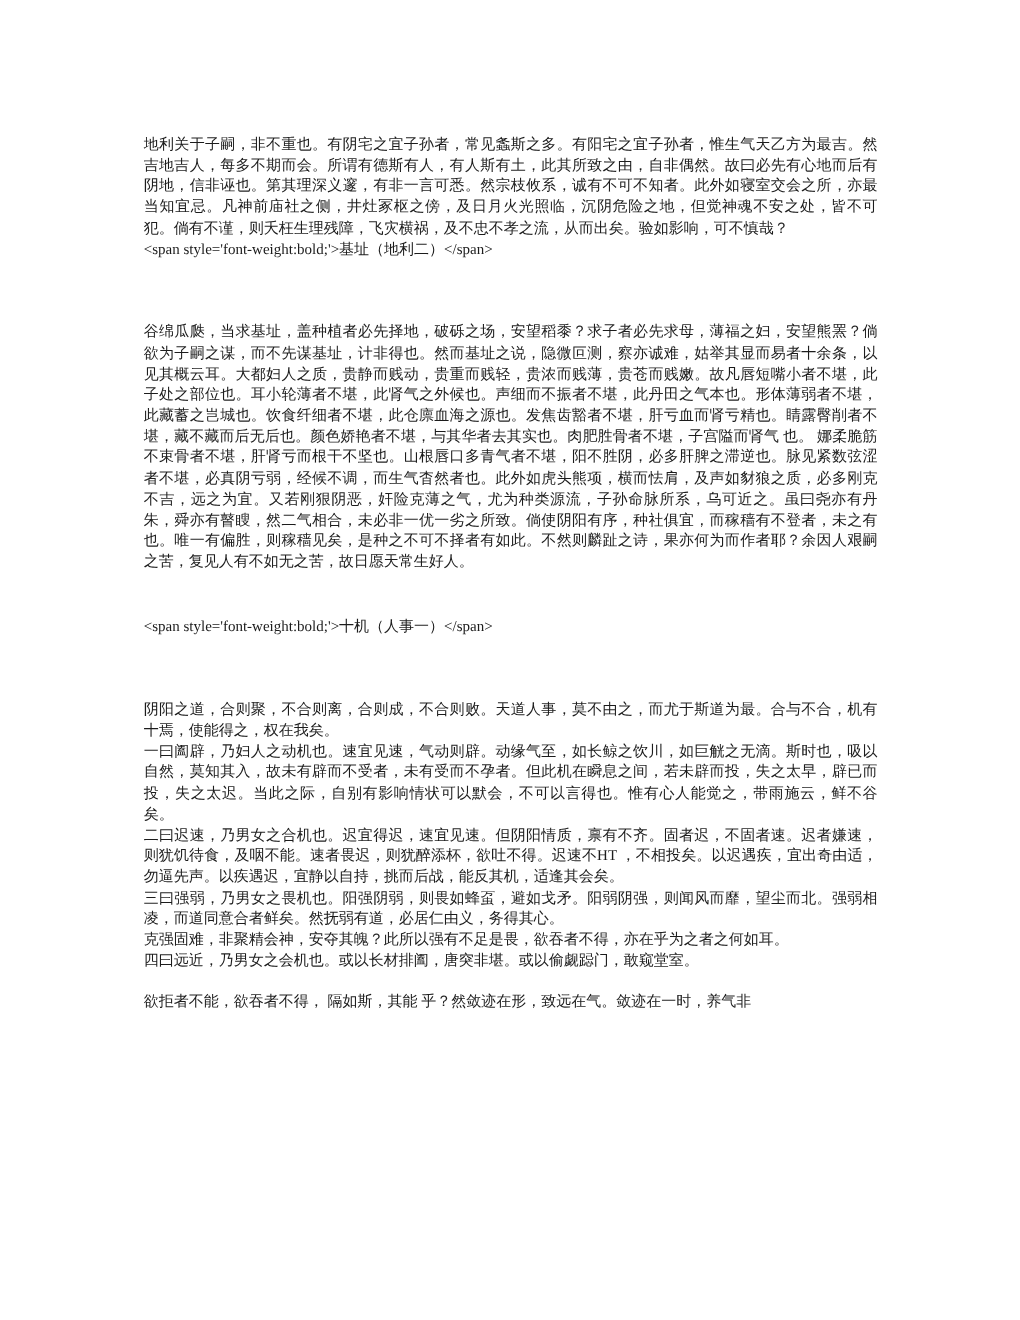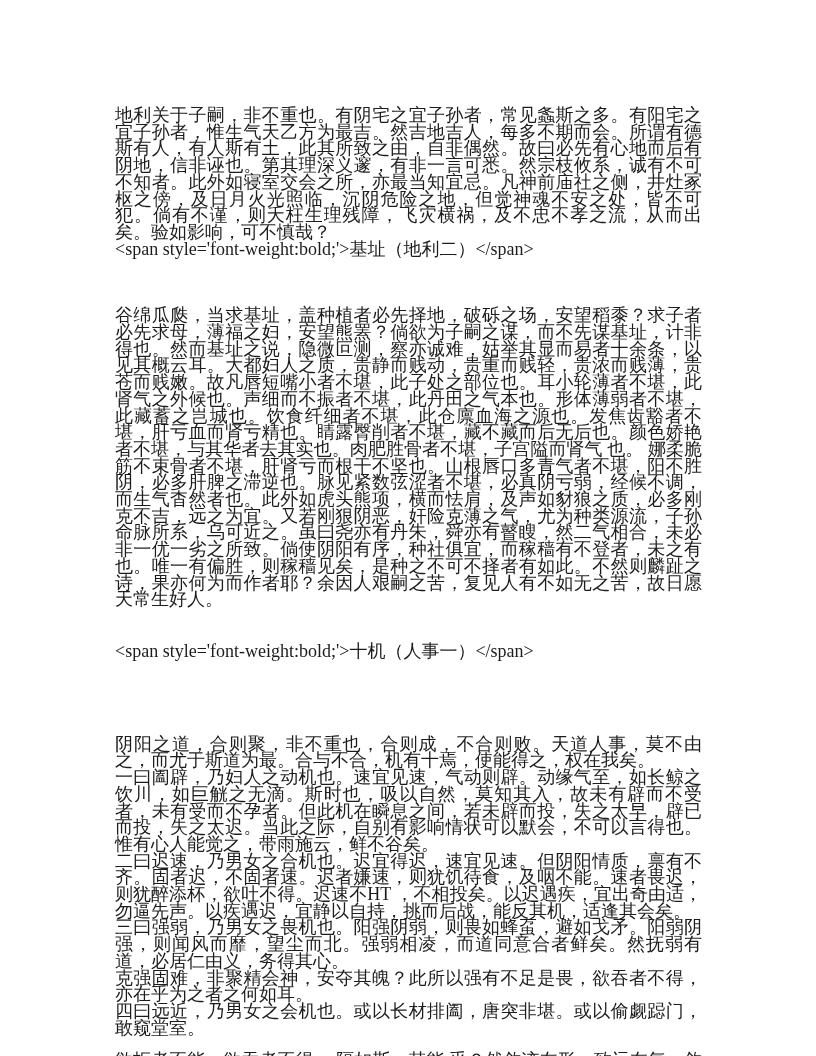--- a/index.html
+++ b/index.html
@@ -10,56 +10,56 @@
     background: #ffffff;
     overflow: hidden;
   }
   .page {
     width: 816px;
     height: 1056px;
     background: #ffffff;
     color: #1c1c1c;
     padding: 107px 114px 0 115px;
     font-family: "Liberation Serif", "DejaVu Serif", serif;
-    font-size: 18px;
+    font-size: 12px;
     line-height: 16.7px;
     text-align: justify;
     overflow: hidden;
   }
   .para {
     white-space: pre-wrap;
     word-break: break-all;
     margin: 0;
   }
   .raw-heading {
     white-space: pre-wrap;
     margin-bottom: 50px;
   }
   .raw-heading.second {
     margin-top: 35px;
-    margin-bottom: 76px;
+    margin-bottom: 50px;
   }
   .final-line {
     margin-top: 16px;
   }
 </style>
 </head>
 <body>
 
 <div class="page">
 
   <p class="para">地利关于子嗣，非不重也。有阴宅之宜子孙者，常见螽斯之多。有阳宅之宜子孙者，惟生气天乙方为最吉。然吉地吉人，每多不期而会。所谓有德斯有人，有人斯有土，此其所致之由，自非偶然。故曰必先有心地而后有阴地，信非诬也。第其理深义邃，有非一言可悉。然宗枝攸系，诚有不可不知者。此外如寝室交会之所，亦最当知宜忌。凡神前庙社之侧，井灶冢枢之傍，及日月火光照临，沉阴危险之地，但觉神魂不安之处，皆不可犯。倘有不谨，则夭枉生理残障，飞灾横祸，及不忠不孝之流，从而出矣。验如影响，可不慎哉？</p>
 
   <p class="para raw-heading">&lt;span style='font-weight:bold;'&gt;基址（地利二）&lt;/span&gt;</p>
 
   <p class="para">谷绵瓜瓞，当求基址，盖种植者必先择地，破砾之场，安望稻黍？求子者必先求母，薄福之妇，安望熊罴？倘欲为子嗣之谋，而不先谋基址，计非得也。然而基址之说，隐微叵测，察亦诚难，姑举其显而易者十余条，以见其概云耳。大都妇人之质，贵静而贱动，贵重而贱轻，贵浓而贱薄，贵苍而贱嫩。故凡唇短嘴小者不堪，此子处之部位也。耳小轮薄者不堪，此肾气之外候也。声细而不振者不堪，此丹田之气本也。形体薄弱者不堪，此藏蓄之岂城也。饮食纤细者不堪，此仓廪血海之源也。发焦齿豁者不堪，肝亏血而肾亏精也。睛露臀削者不堪，藏不藏而后无后也。颜色娇艳者不堪，与其华者去其实也。肉肥胜骨者不堪，子宫隘而肾气 也。 娜柔脆筋不束骨者不堪，肝肾亏而根干不坚也。山根唇口多青气者不堪，阳不胜阴，必多肝脾之滞逆也。脉见紧数弦涩者不堪，必真阴亏弱，经候不调，而生气杳然者也。此外如虎头熊项，横而怯肩，及声如豺狼之质，必多刚克不吉，远之为宜。又若刚狠阴恶，奸险克薄之气，尤为种类源流，子孙命脉所系，乌可近之。虽曰尧亦有丹朱，舜亦有瞽瞍，然二气相合，未必非一优一劣之所致。倘使阴阳有序，种社俱宜，而稼穑有不登者，未之有也。唯一有偏胜，则稼穑见矣，是种之不可不择者有如此。不然则麟趾之诗，果亦何为而作者耶？余因人艰嗣之苦，复见人有不如无之苦，故日愿天常生好人。</p>
 
   <p class="para raw-heading second">&lt;span style='font-weight:bold;'&gt;十机（人事一）&lt;/span&gt;</p>
 
-  <p class="para">阴阳之道，合则聚，非不重也，合则成，不合则败。天道人事，莫不由之，而尤于斯道为最。合与不合，机有十焉，使能得之，权在我矣。</p>
+  <p class="para">阴阳之道，合则聚，不合则离，合则成，不合则败。天道人事，莫不由之，而尤于斯道为最。合与不合，机有十焉，使能得之，权在我矣。</p>
 
   <p class="para">一曰阖辟，乃妇人之动机也。速宜见速，气动则辟。动缘气至，如长鲸之饮川，如巨觥之无滴。斯时也，吸以自然，莫知其入，故未有辟而不受者，未有受而不孕者。但此机在瞬息之间，若未辟而投，失之太早，辟已而投，失之太迟。当此之际，自别有影响情状可以默会，不可以言得也。惟有心人能觉之，带雨施云，鲜不谷矣。</p>
 
   <p class="para">二曰迟速，乃男女之合机也。迟宜得迟，速宜见速。但阴阳情质，禀有不齐。固者迟，不固者速。迟者嫌速，则犹饥待食，及咽不能。速者畏迟，则犹醉添杯，欲吐不得。迟速不HT ，不相投矣。以迟遇疾，宜出奇由适，勿逼先声。以疾遇迟，宜静以自持，挑而后战，能反其机，适逢其会矣。</p>
 
   <p class="para">三曰强弱，乃男女之畏机也。阳强阴弱，则畏如蜂虿，避如戈矛。阳弱阴强，则闻风而靡，望尘而北。强弱相凌，而道同意合者鲜矣。然抚弱有道，必居仁由义，务得其心。</p>
 
   <p class="para">克强固难，非聚精会神，安夺其魄？此所以强有不足是畏，欲吞者不得，亦在乎为之者之何如耳。</p>
 
   <p class="para">四曰远近，乃男女之会机也。或以长材排阖，唐突非堪。或以偷觑跽门，敢窥堂室。</p>

